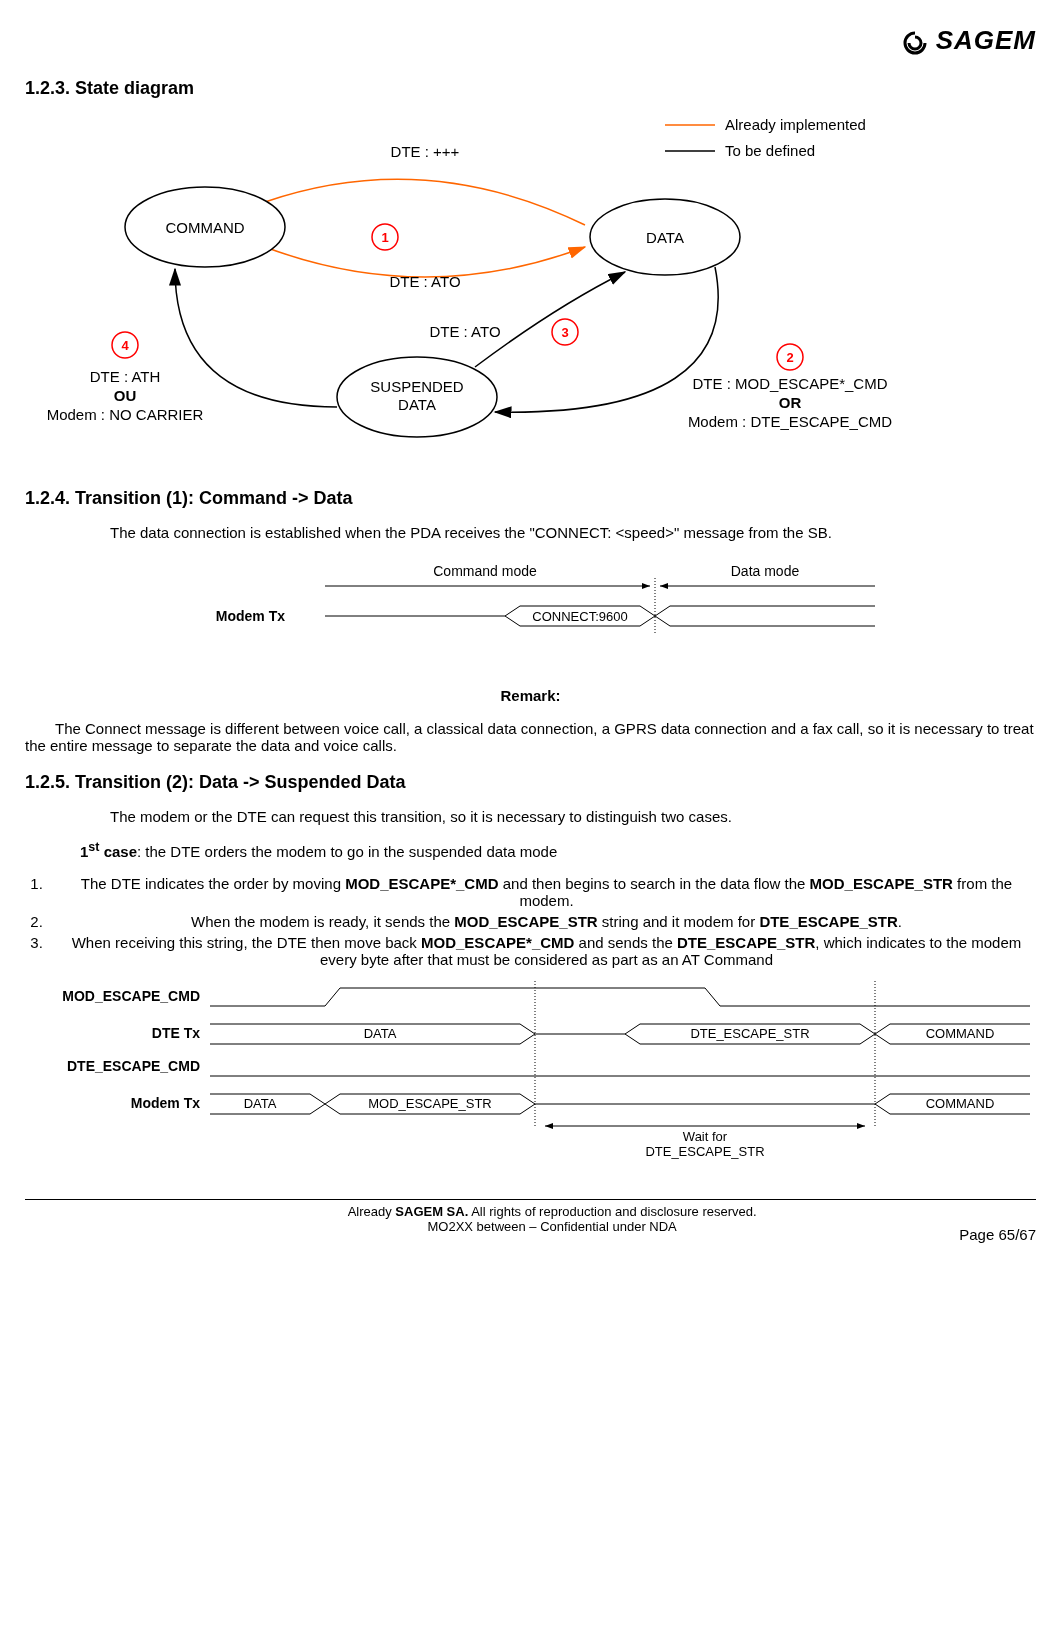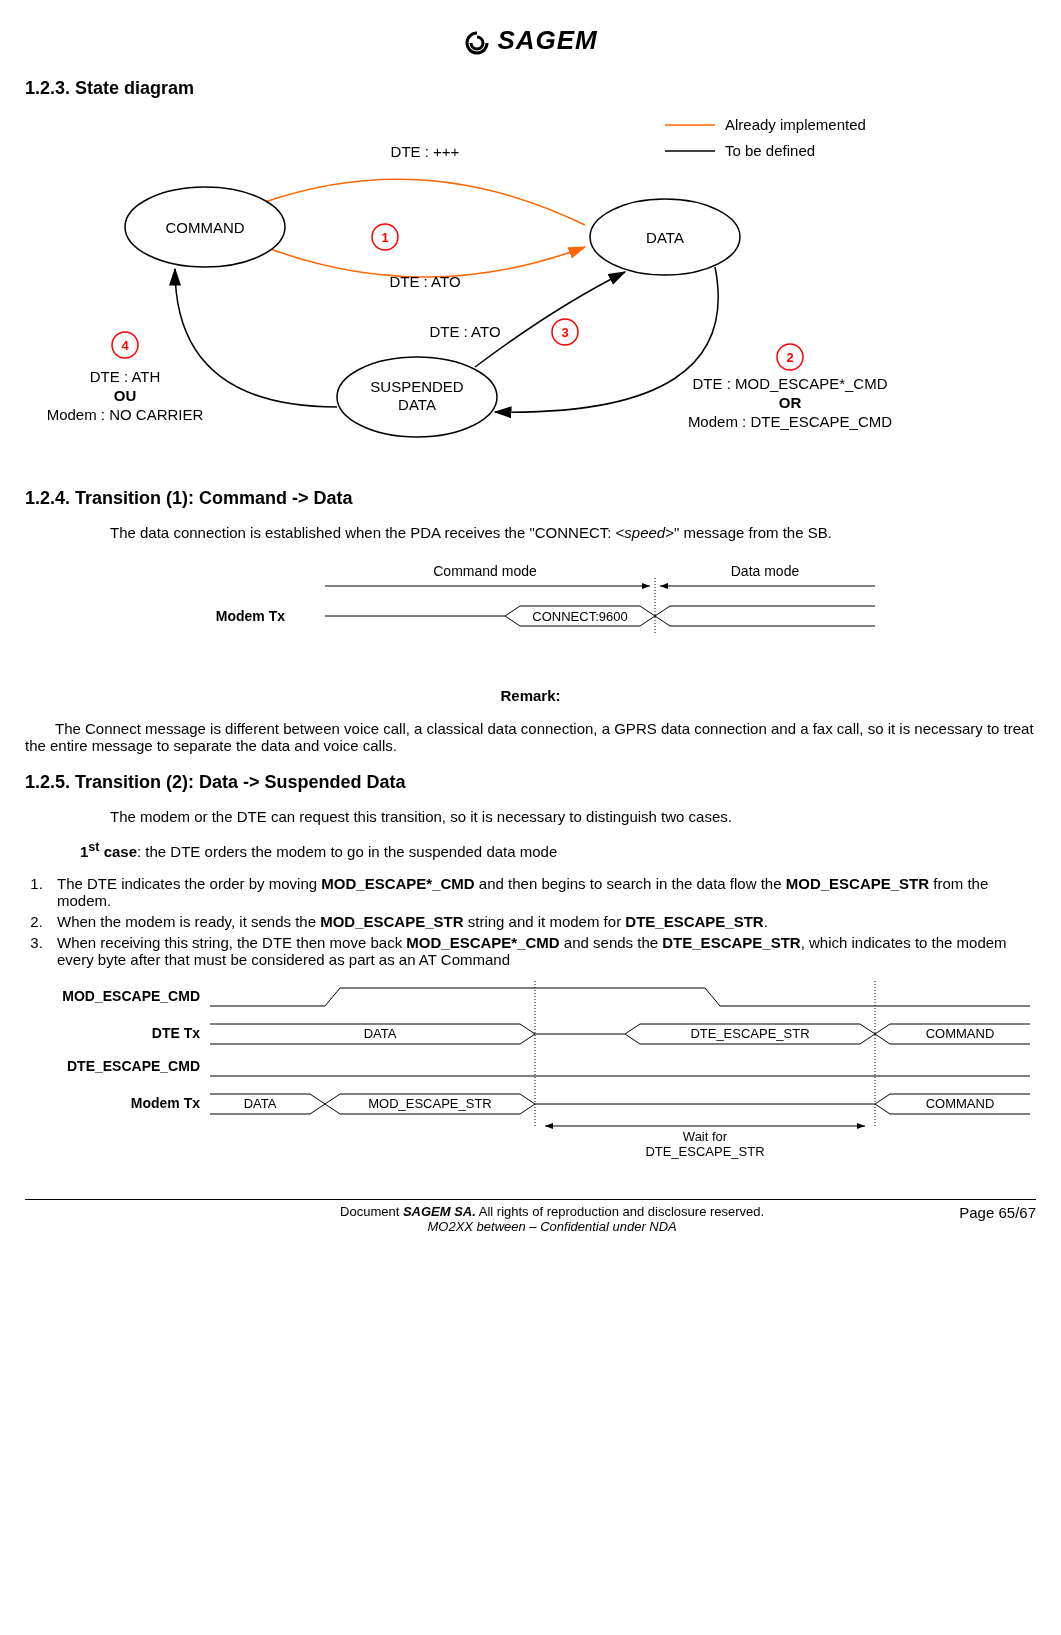--- a/index.html
+++ b/index.html
@@ -5,21 +5,21 @@
   body {
     font-family: Arial, Helvetica, sans-serif;
     font-size: 15px;
     color: #000;
     margin: 0;
     padding: 25px 25px 25px 25px;
     width: 1011px;
   }
   .header {
     display: flex;
-    justify-content: center;
+    justify-content: flex-end;
     align-items: flex-start;
   }
   .logo {
     font-size: 26px;
     font-weight: bold;
     font-style: italic;
     letter-spacing: 1px;
   }
   .logo-swirl {
     display: inline-block;
@@ -32,35 +32,35 @@
     margin-right: 20px;
   }
   .refblock td { padding: 0 4px 0 0; }
   h3 {
     font-size: 18px;
     font-weight: bold;
     margin: 18px 0 8px 0;
   }
   .body-text { margin-left: 55px; }
   .remark-title { font-weight: bold; margin-top: 18px; text-align: center; }
-  ol.steps { margin: 8px 0 8px 0; padding-left: 22px; }
+  ol.steps { margin: 8px 0 8px 0; padding-left: 22px; text-align: center; }
   ol.steps li { margin-bottom: 4px; padding-left: 10px; }
   .footer {
     border-top: 1px solid #000;
     margin-top: 30px;
     padding-top: 4px;
     display: flex;
     justify-content: space-between;
     font-size: 13px;
   }
   .footer-center { text-align: center; flex: 1; }
-  .footer-right { text-align: right; font-size: 15px; }
+  .footer-right { text-align: right; font-size: 15px; margin-top: 22px; }
   svg text { font-family: Arial, Helvetica, sans-serif; }
   .b { font-weight: bold; }
-  .i { font-style: italic; }
+  .i { }
 </style>
 </head>
 <body>
 
 
 
 
 <div class="header">
   <div>
     <span class="logo-swirl">
@@ -239,20 +239,20 @@
   <path d="M520 150 L528 147 L528 153 Z" fill="#000"></path>
   <path d="M840 150 L832 147 L832 153 Z" fill="#000"></path>
   <text x="680" y="165" font-size="13" text-anchor="middle">Wait for</text>
   <text x="680" y="180" font-size="13" text-anchor="middle">DTE_ESCAPE_STR</text>
 </svg>
 
 
 <div class="footer">
   <div style="width:120px"></div>
   <div class="footer-center">
-    <span>Document </span><span class="b i">SAGEM SA.</span><span>  All rights of reproduction and disclosure reserved.</span><br>
+    <span>Already </span><span class="b i">SAGEM SA.</span><span>  All rights of reproduction and disclosure reserved.</span><br>
     <span class="i">MO2XX between – Confidential under NDA</span>
   </div>
   <div class="footer-right">Page 65/67</div>
 </div>
 
 
 
 
 </body></html>

